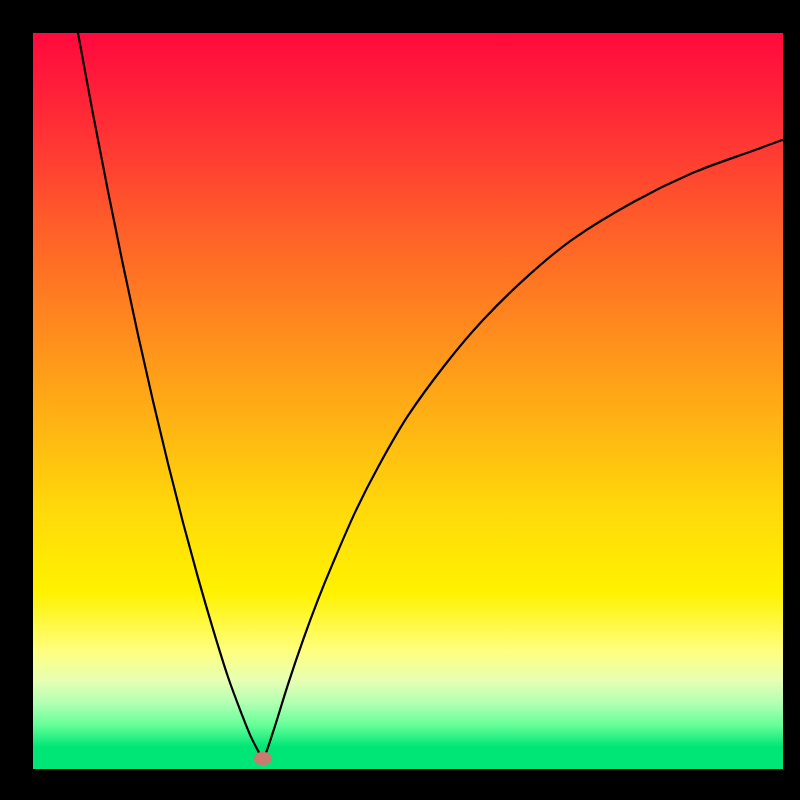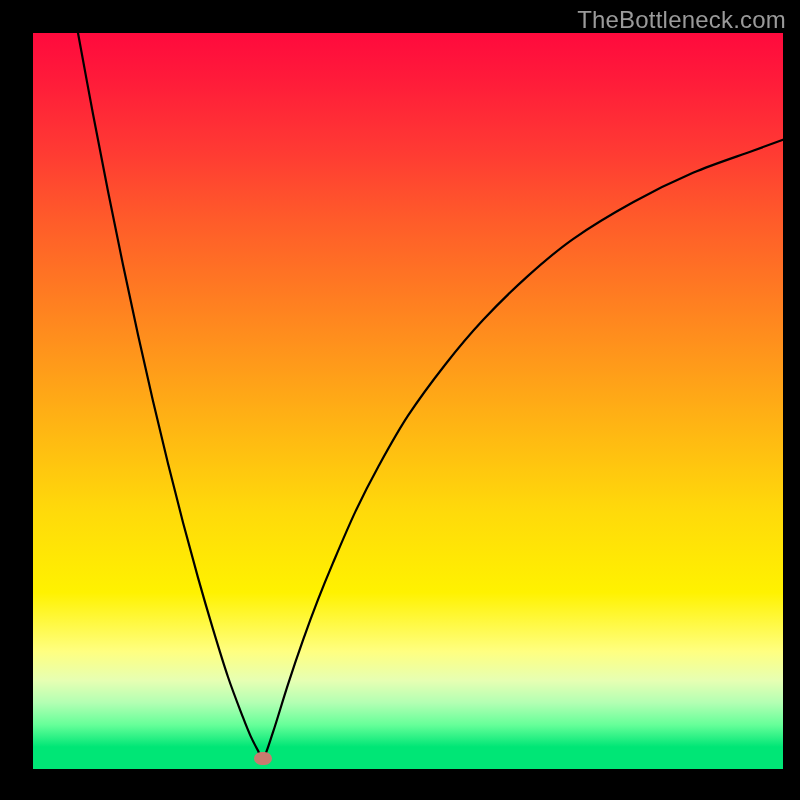--- a/index.html
+++ b/index.html
@@ -70,14 +70,13 @@
 </head>
 <body>
 
 <div class="frame">
   <div class="plot-area">
     <svg class="curve" viewBox="0 0 750 736" preserveAspectRatio="none">
       <path fill="none" stroke="#000000" stroke-width="2.2" stroke-linejoin="round" stroke-linecap="round" d="M 45.00 0.00 C 47.50 13.49, 55.00 54.59, 60.00 80.96 C 65.00 107.33, 70.00 133.09, 75.00 158.24 C 80.00 183.39, 85.00 207.92, 90.00 231.84 C 95.00 255.76, 100.00 279.07, 105.00 301.76 C 110.00 324.45, 115.00 346.53, 120.00 368.00 C 125.00 389.47, 130.00 410.32, 135.00 430.56 C 140.00 450.80, 145.00 470.43, 150.00 489.44 C 155.00 508.45, 160.00 526.85, 165.00 544.64 C 170.00 562.43, 175.00 579.60, 180.00 596.16 C 185.00 612.72, 190.00 629.28, 195.00 644.00 C 200.00 658.72, 206.25 674.67, 210.00 684.48 C 213.75 694.29, 215.00 697.36, 217.50 702.88 C 220.00 708.40, 222.88 713.80, 225.00 717.60 C 227.13 721.40, 227.75 728.76, 230.25 725.70 C 232.75 722.63, 235.88 711.59, 240.00 699.20 C 244.13 686.81, 250.00 666.69, 255.00 651.36 C 260.00 636.03, 265.00 621.31, 270.00 607.20 C 275.00 593.09, 280.00 579.60, 285.00 566.72 C 290.00 553.84, 293.75 544.64, 300.00 529.92 C 306.25 515.20, 315.00 494.35, 322.50 478.40 C 330.00 462.45, 336.25 450.19, 345.00 434.24 C 353.75 418.29, 363.75 399.89, 375.00 382.72 C 386.25 365.55, 400.00 347.15, 412.50 331.20 C 425.00 315.25, 436.25 301.76, 450.00 287.04 C 463.75 272.32, 480.00 256.37, 495.00 242.88 C 510.00 229.39, 522.50 218.35, 540.00 206.08 C 557.50 193.81, 580.00 180.32, 600.00 169.28 C 620.00 158.24, 640.00 148.43, 660.00 139.84 C 680.00 131.25, 705.00 123.28, 720.00 117.76 C 735.00 112.24, 745.00 108.56, 750.00 106.72"></path>
     </svg>
     <div class="marker" style="left: 221.25px; top: 719.072px; width: 18px; height: 13.248px; background: rgb(200, 123, 111);"></div>
   </div>
-  <div class="watermark">TheBottleneck.com</div>
 </div>
 
 </body></html>

